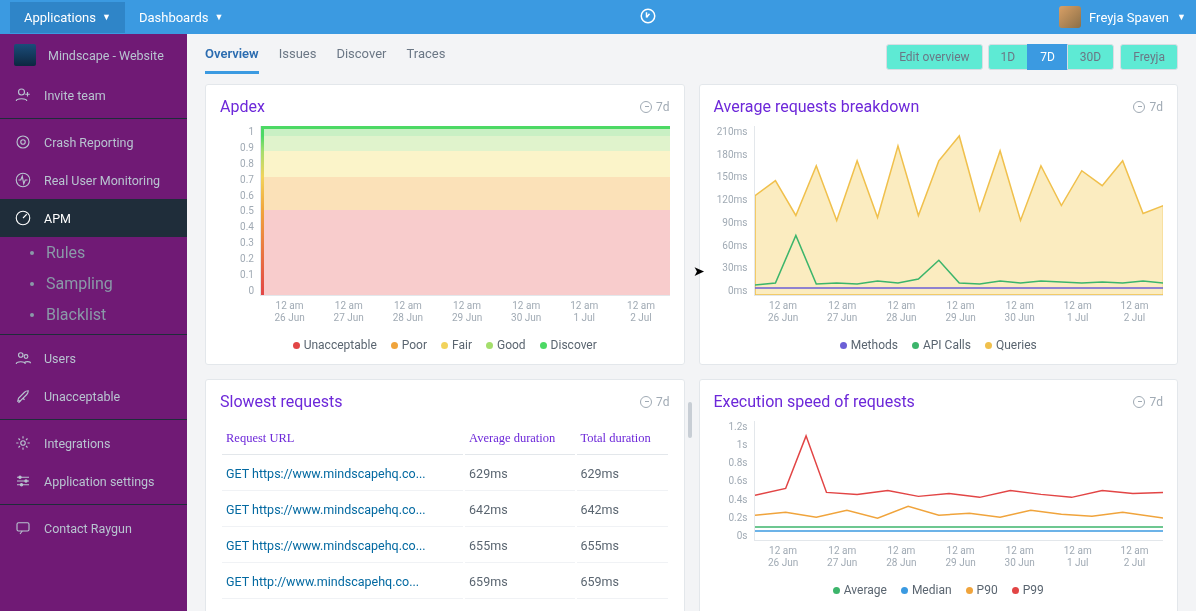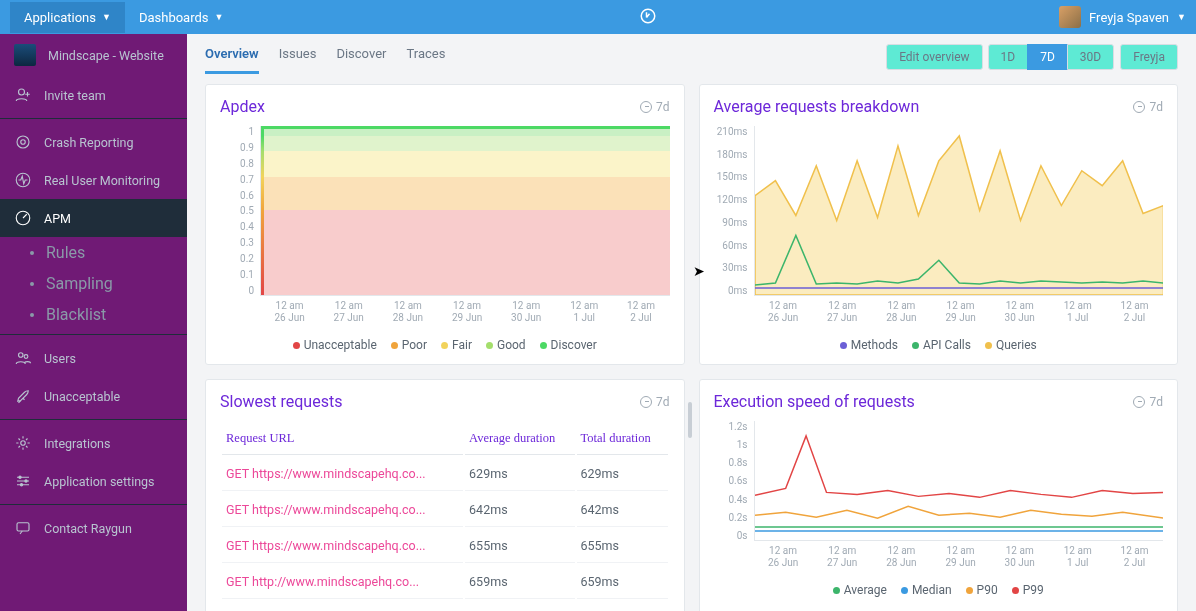--- a/index.html
+++ b/index.html
@@ -52,21 +52,21 @@
 .legend span { display: flex; align-items: center; gap: 4px; }
 .ldot { width: 7px; height: 7px; border-radius: 50%; }
 
 .apdex-bg { position: absolute; inset: 0; display: flex; flex-direction: column; }
 .apdex-band { width: 100%; }
 .apdex-line { position: absolute; top: 0; left: 0; right: 0; height: 3px; background: #4cd964; }
 
 .table { font-size: 12.5px; }
 .table th { text-align: left; font-weight: 500; color: #6d28d9; padding: 8px 4px; border-bottom: 1px solid #e3e7eb; font-family: Liberation Serif, serif; }
 .table td { padding: 9px 4px; border-bottom: 1px solid #f0f2f5; color: #5a6570; }
-.table a { color: #ec4899; text-decoration: none; }
+.table a { color: #0369a1; text-decoration: none; }
 .view-more { text-align: right; color: #3b9ae1; font-size: 12.5px; margin-top: 8px; cursor: pointer; }
 
 svg.spark { width: 100%; height: 100%; }
 .cursor-fake { position: absolute; left: 487px; top: 178px; font-size: 14px; color: #000; pointer-events: none; }
 
 .scroll-hint { position: absolute; right: -8px; top: 22px; width: 4px; height: 36px; background: #c8ced5; border-radius: 2px; }
 </style>
 </head>
 <body>
 

